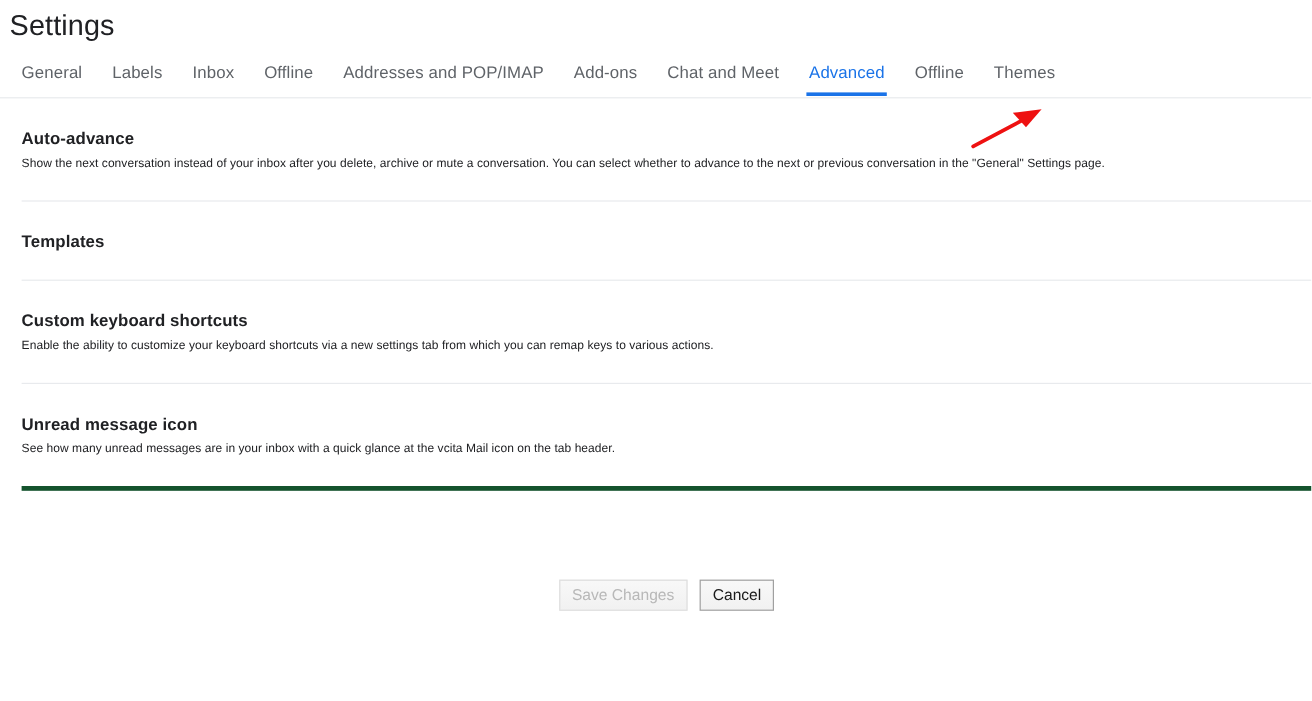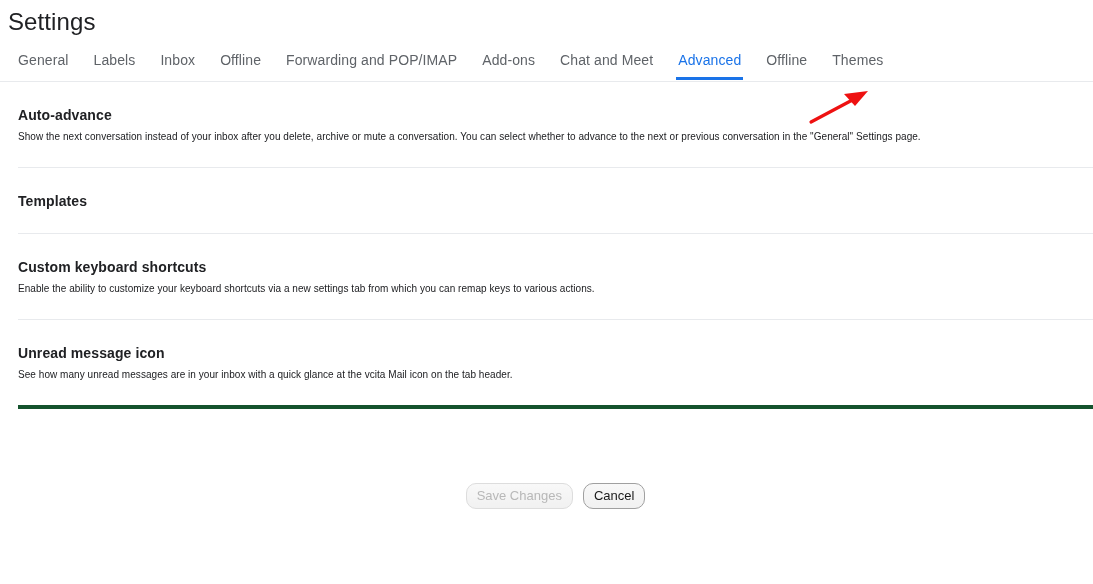--- a/index.html
+++ b/index.html
@@ -122,21 +122,21 @@
     align-items: center;
     justify-content: center;
     padding-left: 18px;
     gap: 10px;
   }
   .btn {
     font-family: inherit;
     font-size: 13px;
     line-height: 13px;
     padding: 5px 10px 6px 10px;
-    border-radius: 10px;
+    border-radius: 0;
     background: #f8f8f8;
     background-image: linear-gradient(to bottom, #f8f8f8, #f1f1f1);
     white-space: nowrap;
     cursor: pointer;
   }
   .btn-disabled {
     color: #b8b8b8;
     border: 1px solid #dddddd;
     cursor: default;
   }
@@ -160,21 +160,21 @@
 
 <div id="page">
 
   <div class="page-title">Settings</div>
 
   <div class="tabstrip" id="tabstrip">
       <button class="tab">General</button>
       <button class="tab">Labels</button>
       <button class="tab">Inbox</button>
       <button class="tab">Offline</button>
-      <button class="tab">Forwarding and POP/IMAP</button>
+      <button class="tab">Addresses and POP/IMAP</button>
       <button class="tab">Add-ons</button>
       <button class="tab">Chat and Meet</button>
       <button class="tab active">Advanced</button>
       <button class="tab">Offline</button>
       <button class="tab">Themes</button>
     </div>
 
   <div class="content" id="sections">
       <div class="section">
         <div class="section-title">Auto-advance</div>

